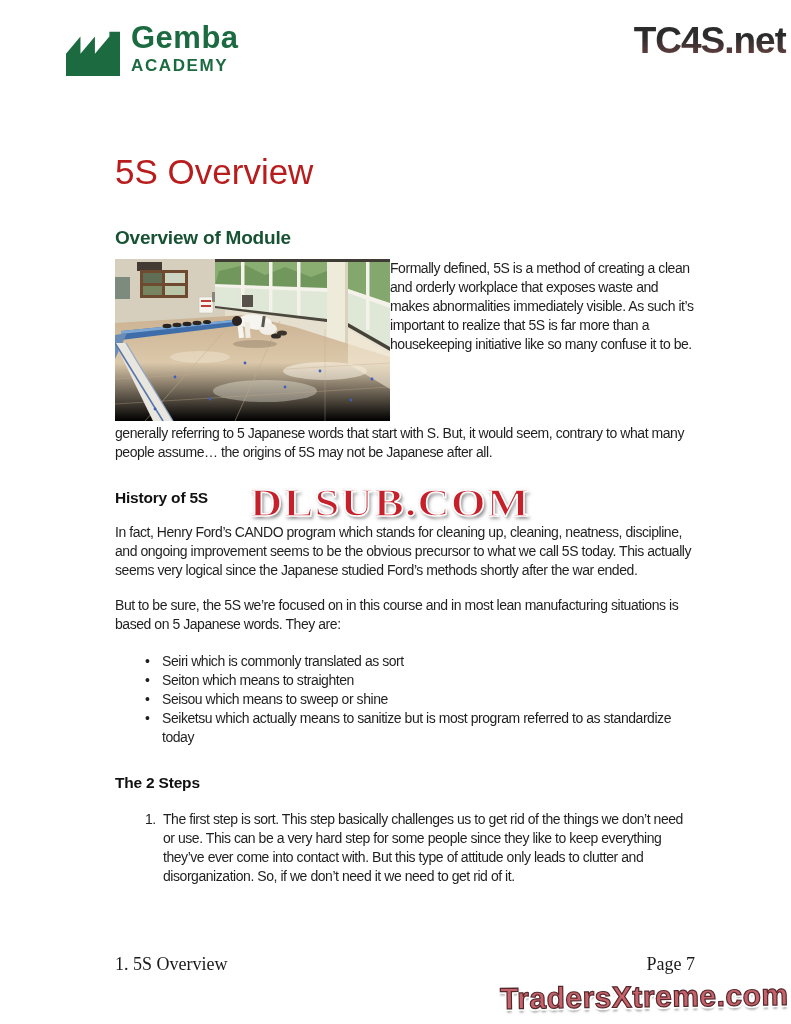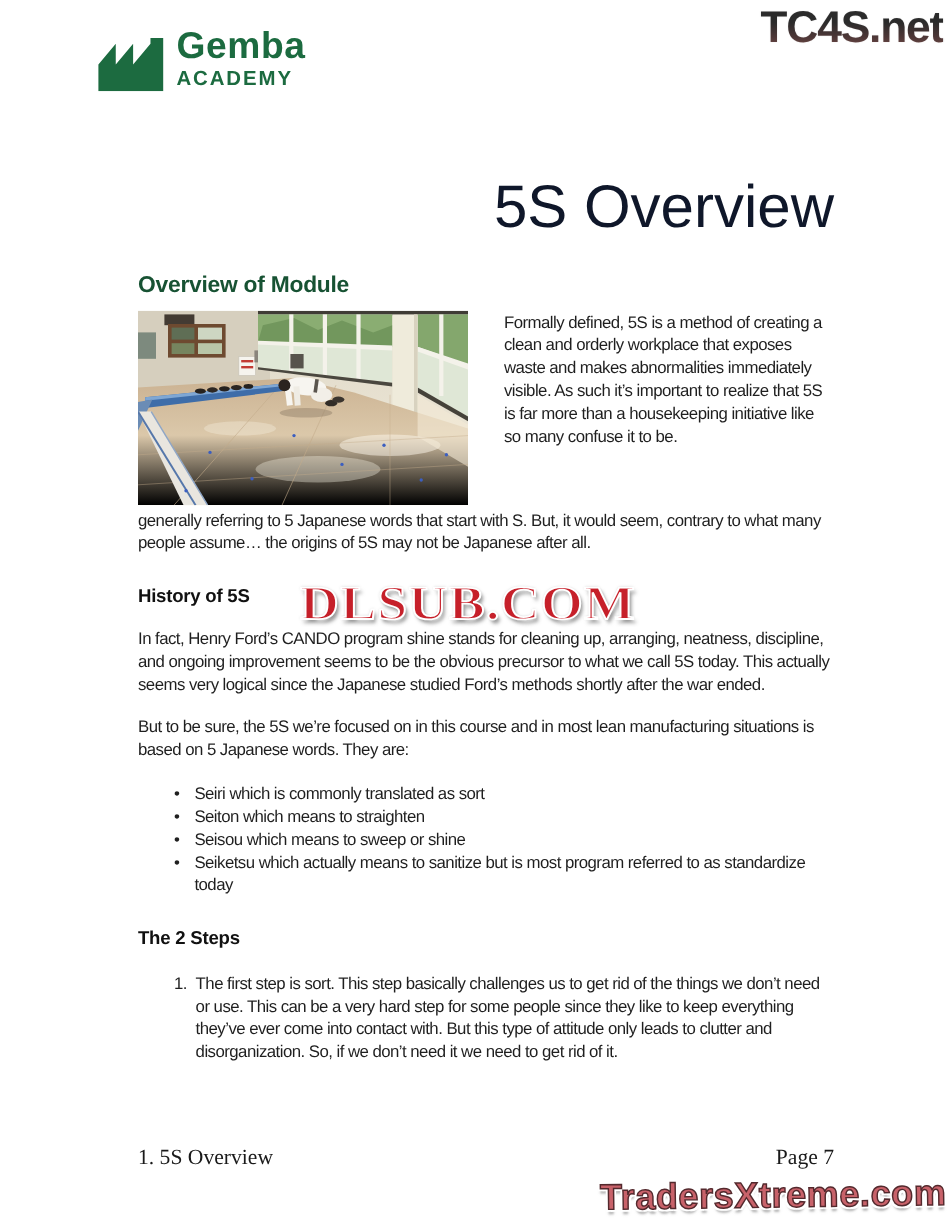--- a/index.html
+++ b/index.html
@@ -5,42 +5,42 @@
   * { margin:0; padding:0; box-sizing:border-box; }
   html,body { background:#ffffff; }
   .page {
     position:relative; width:791px; height:1024px; margin:0 auto;
     background:#ffffff; overflow:hidden;
     font-family:"Liberation Sans", sans-serif;
     color:#1f1f1f;
   }
 
   
-  .logo { position:absolute; left:80px; top:22px; display:flex; align-items:center; gap:9px; }
+  .logo { position:absolute; left:64px; top:22px; display:flex; align-items:center; gap:9px; }
   .logo-text { display:flex; flex-direction:column; }
   .logo-gemba { font-size:31px; font-weight:800; color:#1c6b40; line-height:1; letter-spacing:.5px; }
   .logo-academy { font-size:17px; font-weight:800; color:#1c6b40; letter-spacing:1.6px; margin-top:3px; }
 
   .tc4s {
-    position:absolute; right:5px; top:2px;
+    position:absolute; right:5px; top:20px;
     font-size:37px; font-weight:bold; letter-spacing:-1px;
     background:linear-gradient(180deg,#333333 40%,#5d4242 70%,#8a5a54 95%);
     -webkit-background-clip:text; background-clip:text;
     color:transparent;
     text-shadow:0 0 1px rgba(0,0,0,.15);
   }
 
   
   .content { position:absolute; left:115px; right:96px; top:148px; font-size:14px; letter-spacing:-0.45px; line-height:19px; }
-  .title { text-align:right; font-size:50px; font-weight:500; color:#0f172a; letter-spacing:0; line-height:48px; }
+  .title { text-align:left; font-size:35px; font-weight:500; color:#b91c1c; letter-spacing:0; line-height:48px; }
   .green-heading { font-size:19px; font-weight:bold; color:#175233; margin-top:32px; letter-spacing:-0.2px; }
 
   .media-row { display:flex; margin-top:12px; }
   .photo { flex:0 0 275px; width:275px; height:162px; display:block; }
-  .side-col { flex:1; padding-left:30px; }
+  .side-col { flex:1; padding-left:0; }
   .side-col p + p { margin-top:19px; }
 
   p.cont { margin-top:3px; }
   h3.sub-heading { font-size:15.5px; font-weight:bold; color:#111; margin-top:26px; letter-spacing:-0.2px; }
   .content p.body-p { margin-top:16px; }
 
   ul.s-list { list-style:none; margin:18px 0 0 30px; }
   ul.s-list li { position:relative; padding-left:17px; }
   ul.s-list li::before { content:"•"; position:absolute; left:0; top:0; font-size:14px; }
 
@@ -202,21 +202,21 @@
       </svg>
       <div class="side-col">
         <p>Formally defined, 5S is a method of creating a clean and orderly workplace that exposes waste and makes abnormalities immediately visible.  As such it’s important to realize that 5S is far more than a housekeeping initiative like so many confuse it to be.</p>
       </div>
     </div>
 
     <p class="cont">generally referring to 5 Japanese words that start with S.  But, it would seem, contrary to what many people assume… the origins of 5S may not be Japanese after all.</p>
 
     <h3 class="sub-heading">History of 5S</h3>
 
-    <p class="body-p">In fact, Henry Ford’s CANDO program shine stands for cleaning up, arranging, neatness, discipline, and ongoing improvement seems to be the obvious precursor to what we call 5S today.  This actually seems very logical since the Japanese studied Ford’s methods shortly after the war ended.</p>
+    <p class="body-p">In fact, Henry Ford’s CANDO program which stands for cleaning up, cleaning, neatness, discipline, and ongoing improvement seems to be the obvious precursor to what we call 5S today.  This actually seems very logical since the Japanese studied Ford’s methods shortly after the war ended.</p>
     <p class="body-p">But to be sure, the 5S we’re focused on in this course and in most lean manufacturing situations is based on 5 Japanese words.  They are:</p>
 
     <ul class="s-list">
       <li>Seiri which is commonly translated as sort</li>
       <li>Seiton which means to straighten</li>
       <li>Seisou which means to sweep or shine</li>
       <li>Seiketsu which actually means to sanitize but is most program referred to as standardize today</li>
     </ul>
 
     <h3 class="sub-heading">The 2 Steps</h3>

